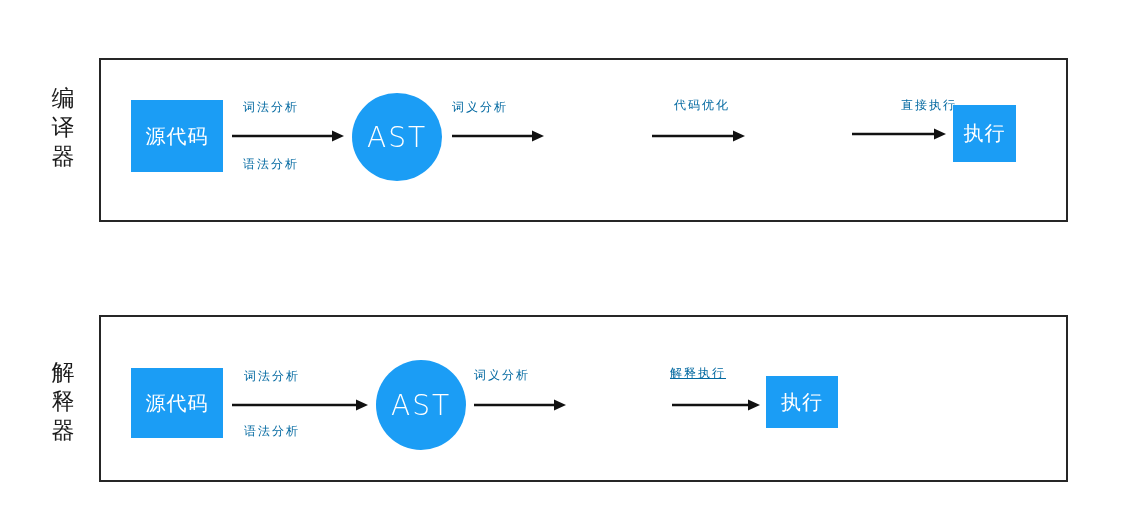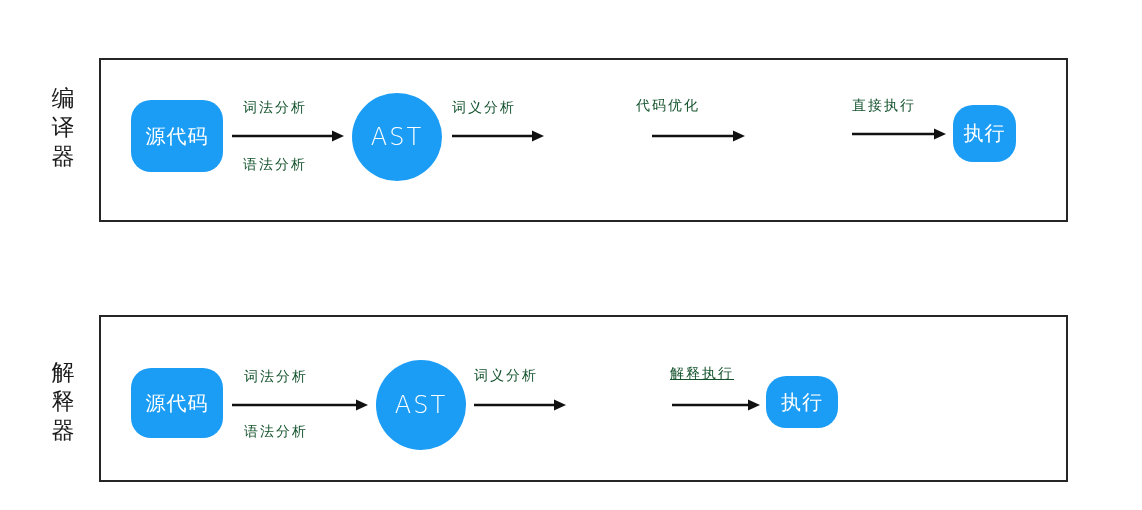--- a/index.html
+++ b/index.html
@@ -54,25 +54,24 @@
     color: #ffffff;
     display: flex;
     flex-direction: column;
     align-items: center;
     justify-content: center;
     text-align: center;
     font-size: 20px;
     line-height: 25px;
     letter-spacing: 1px;
     box-sizing: border-box;
-    border-radius: 20px;
   }
   .node.circle { border-radius: 50%; }
   .node .line { display: block; }
-  .node.latin { font-size: 24px; letter-spacing: 2px; font-weight: 300; }
+  .node.latin { font-size: 28px; letter-spacing: 2px; font-weight: 300; }
 
   
   #node-src-1   { left: 131px; top: 100px; width: 92px;  height: 72px; }
   #node-ast-1   { left: 352px; top: 93px;  width: 90px;  height: 88px; }
   #node-ir-1    { left: 552px; top: 92px;  width: 90px;  height: 88px; }
   #node-bin-1   { left: 753px; top: 92px;  width: 90px;  height: 88px; }
   #node-exec-1  { left: 953px; top: 105px; width: 63px;  height: 57px; }
 
   
   #node-src-2   { left: 131px; top: 368px; width: 92px;  height: 70px; }
@@ -84,22 +83,22 @@
   .arrow {
     position: absolute;
     height: 12px;
     display: block;
   }
   .arrow svg { display: block; overflow: visible; }
 
   
   .edge-label {
     position: absolute;
-    color: #14532d;
-    font-size: 14px;
+    color: #0369a1;
+    font-size: 12px;
     line-height: 20px;
     letter-spacing: 2px;
     white-space: nowrap;
     font-family: "DejaVu Sans", "Liberation Sans", sans-serif;
   }
 </style>
 </head>
 <body>
 
 <div class="stage">
@@ -147,23 +146,23 @@
       <line x1="0" y1="6" x2="82" y2="6" stroke="#111111" stroke-width="2.4"></line>
       <polygon points="82,0.5 94,6 82,11.5" fill="#111111"></polygon>
     </svg>
   </div>
 
   <div class="edge-label" style="left:243px; top:97px;">词法分析</div>
   <div class="edge-label" style="left:243px; top:154px;">语法分析</div>
 
   <div class="edge-label" style="left:452px; top:97px;">词义分析</div>
 
-  <div class="edge-label" style="left:636px; top:95px;text-align:center;">代码优化</div>
-
-  <div class="edge-label" style="left:852px; top:95px;">直接执行</div>
+  <div class="edge-label" style="left:674px; top:95px;text-align:center;">代码优化</div>
+
+  <div class="edge-label" style="left:901px; top:95px;">直接执行</div>
 
   <div class="frame" id="frame-interp"></div>
 
   <div class="row-label" id="label-interp">解
 释
 器</div>
 
   <div class="node" id="node-src-2">
     <span class="line">源代码</span>
   </div>

